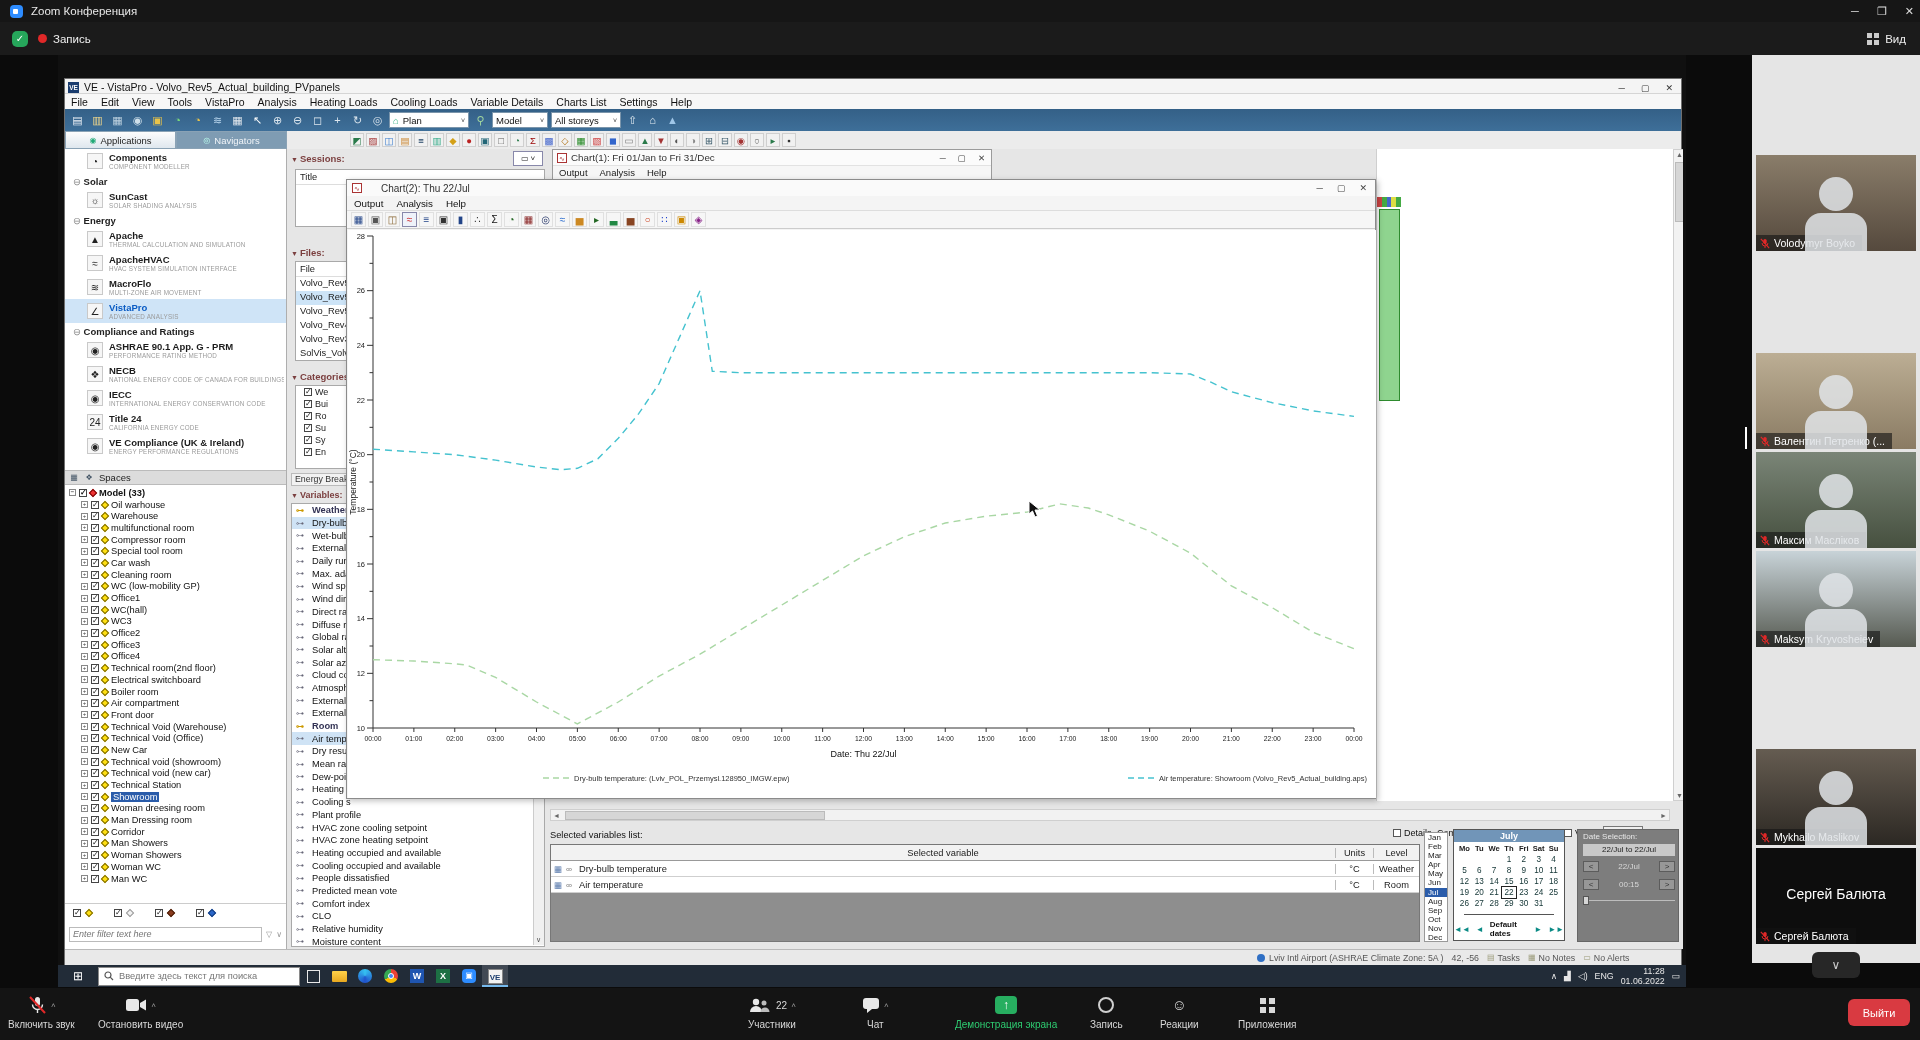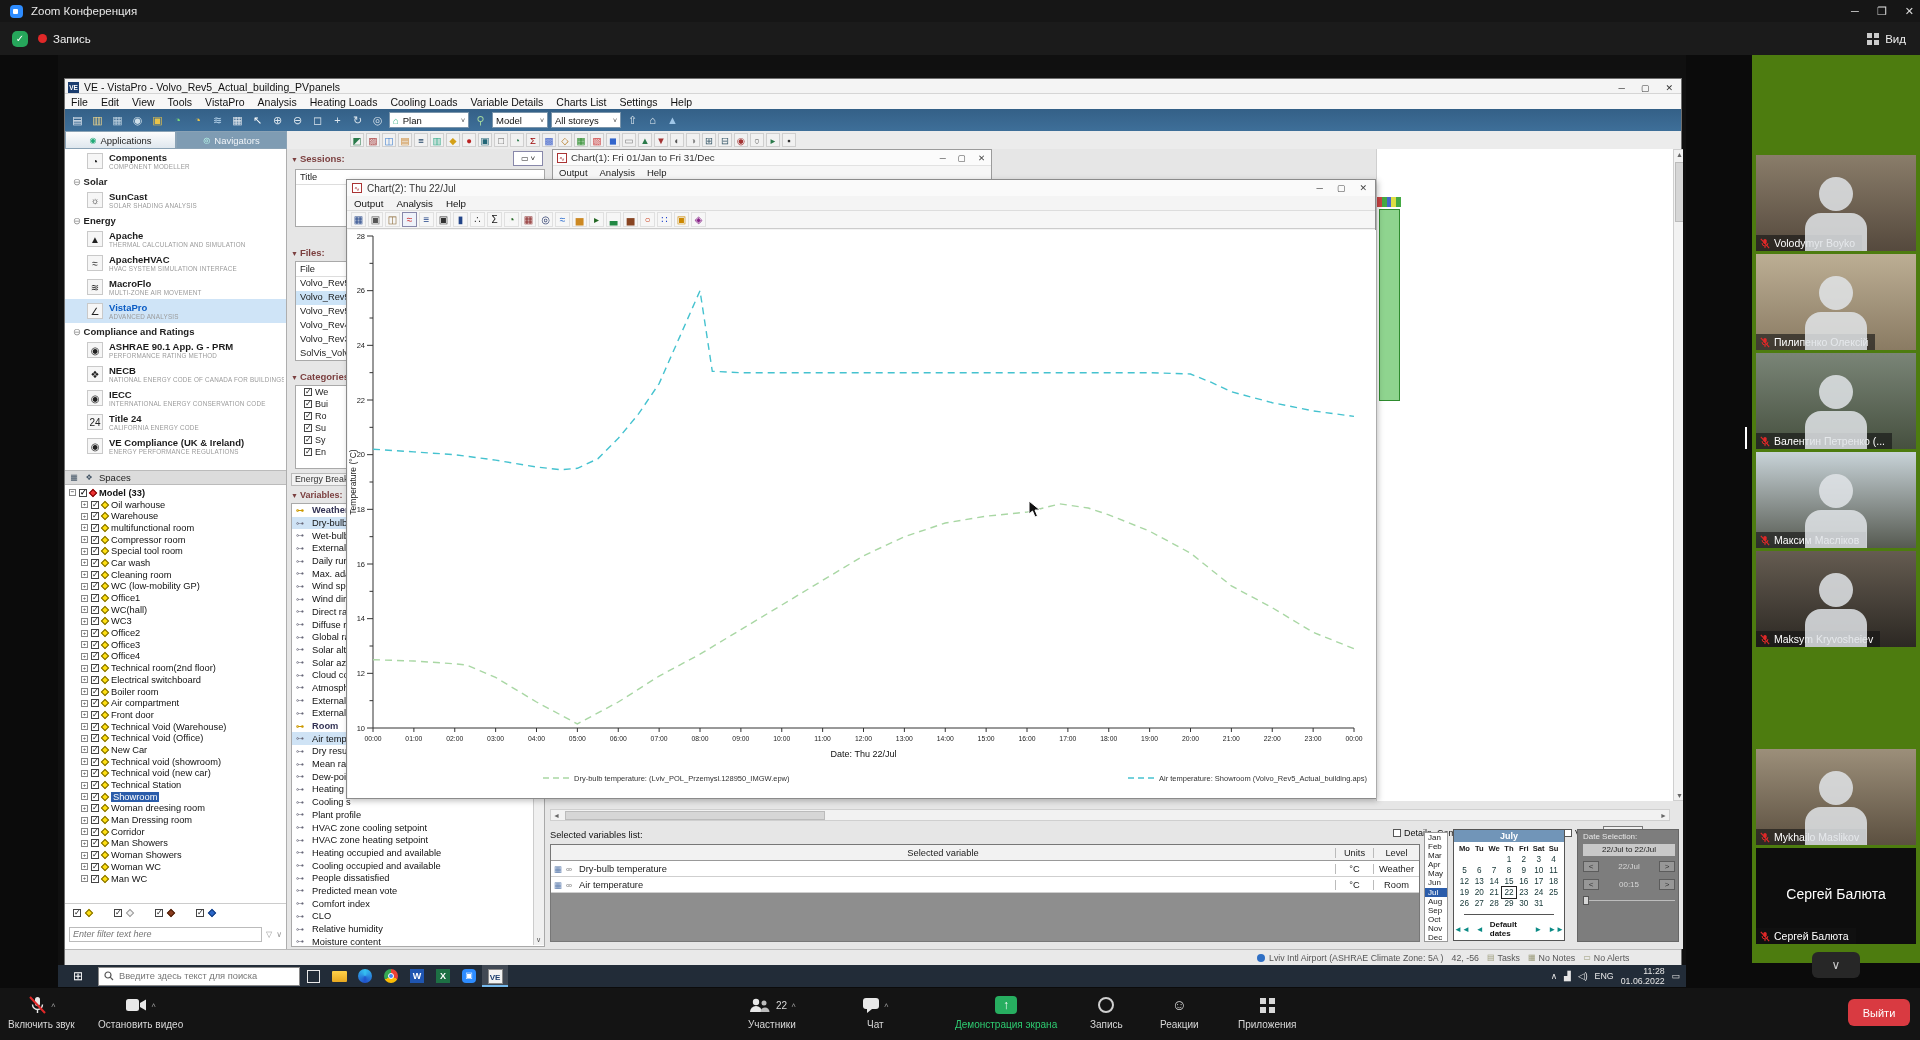--- a/index.html
+++ b/index.html
@@ -103,21 +103,21 @@
 #chart1 .ctl{margin-left:auto;display:flex;gap:12px;padding-right:6px;font-size:8.5px;color:#444}
 #chart1 .m{height:14px;display:flex;gap:12px;align-items:center;font-size:9.5px;padding-left:6px;color:#222;border-top:1px solid #e2e2e2}
 .cic{width:10px;height:10px;background:#fff;border:1px solid #a33;color:#a33;font-size:7px;line-height:9px;text-align:center}
 #canvas-r{left:1089px;top:0;width:297px;height:652px;background:#fff;border-left:1px solid #cfcfcf}
 #plan-grid{left:0px;top:48px;width:24px;height:10px;display:flex}
 #plan-grid i{flex:1;height:10px}
 #plan-rect{left:2px;top:60px;width:21px;height:192px;background:#8fd48f;border:1px solid #2e8b2e}
 
 
 #chart2{left:59px;top:30px;width:1030px;height:620px;background:#f4f4f4;border:1px solid #8b8b8b;box-shadow:2px 2px 6px rgba(0,0,0,.25);z-index:10}
-#c2-title{height:16px;display:flex;align-items:center;gap:5px;font-size:10px;color:#333;padding-left:5px;background:#fafafa}
+#c2-title{height:16px;display:flex;align-items:center;gap:19px;font-size:10px;color:#333;padding-left:5px;background:#fafafa}
 #c2-title .ctl{margin-left:auto;display:flex;gap:14px;padding-right:8px;font-size:9px;color:#444}
 #c2-menu{height:14px;display:flex;gap:13px;align-items:center;font-size:9.8px;color:#111;padding-left:7px}
 #c2-tools{height:19px;background:#f6f6f6;border-top:1px solid #ddd;border-bottom:1px solid #ccc;display:flex;align-items:center;gap:2px;padding-left:4px}
 #c2-tools .tbi{width:15px;height:15px;font-size:10px;line-height:14px;background:#f6f6f6;border:1px solid #e0e0e0}
 #c2-tools .tbi.selbox{border:1px solid #88a;background:#eef2fa}
 #c2-body{position:absolute;left:1px;top:50px;width:1028px;height:568px;background:#fff}
 
 
 #hscroll{left:263px;top:660px;width:1120px;height:12px;background:#f2f2f2;border:1px solid #cfcfcf;display:flex;align-items:center;justify-content:space-between;font-size:7px;color:#666;padding:0 2px}
 #hscroll .thumb{position:absolute;left:14px;top:1px;width:260px;height:9px;background:#d6d6d6;border:1px solid #bbb}
@@ -185,21 +185,21 @@
 .pcount{font-size:10px;color:#d8d8d8;margin-left:2px}
 .ring{width:16px;height:16px;border:2px solid #cfcfcf;border-radius:50%}
 .smile{font-size:15px;line-height:16px}
 .appgrid{width:15px;height:15px;background:
  linear-gradient(#d8d8d8,#d8d8d8) 0 0/6px 6px no-repeat,
  linear-gradient(#d8d8d8,#d8d8d8) 9px 0/6px 6px no-repeat,
  linear-gradient(#d8d8d8,#d8d8d8) 0 9px/6px 6px no-repeat,
  linear-gradient(#d8d8d8,#d8d8d8) 9px 9px/6px 6px no-repeat}
 
 
-#people{left:1752px;top:55px;width:168px;height:908px;background:#4d7c0f}
+#people{left:1752px;top:55px;width:168px;height:908px;background:#e5e5e5}
 .tile{position:absolute;left:4px;width:160px;height:96px;background:#333;overflow:hidden}
 .tile:before{content:"";position:absolute;left:50%;top:22px;width:34px;height:34px;margin-left:-17px;border-radius:50%;background:rgba(225,228,232,.85)}
 .tile:after{content:"";position:absolute;left:50%;top:58px;width:62px;height:40px;margin-left:-31px;border-radius:16px 16px 0 0;background:rgba(225,228,232,.85)}
 .tile:nth-of-type(1){background:linear-gradient(180deg,#8a7d6a,#55493d)}
 .tile:nth-of-type(2){background:linear-gradient(180deg,#bcae94,#8a7b63)}
 .tile:nth-of-type(3){background:linear-gradient(180deg,#7a8577,#46503f)}
 .tile:nth-of-type(4){background:linear-gradient(180deg,#c8d3d8,#565a51)}
 .tile:nth-of-type(5){background:linear-gradient(180deg,#655c51,#2c2823)}
 .tile:nth-of-type(6){background:linear-gradient(180deg,#9c8f7a,#5c5040)}
 .tile:nth-of-type(7){background:linear-gradient(180deg,#cfd6da,#6f6e66)}
@@ -1393,32 +1393,20 @@
         <svg width="10" height="11" viewBox="0 0 12 13">
           <rect x="4" y="1" width="4" height="6" rx="2" fill="#e02828"></rect>
           <path d="M2.5 6 a3.5 3.5 0 0 0 7 0" fill="none" stroke="#e02828" stroke-width="1.2"></path>
           <line x1="6" y1="9.5" x2="6" y2="12" stroke="#e02828" stroke-width="1.2"></line>
           <line x1="1" y1="1" x2="11" y2="12" stroke="#e02828" stroke-width="1.4"></line>
         </svg>
         <span>Volodymyr Boyko</span>
       </div>
     </div>
 
-    <div class="tile" style="top: 199px;">
-
-      <div class="name-tag">
-        <svg width="10" height="11" viewBox="0 0 12 13">
-          <rect x="4" y="1" width="4" height="6" rx="2" fill="#e02828"></rect>
-          <path d="M2.5 6 a3.5 3.5 0 0 0 7 0" fill="none" stroke="#e02828" stroke-width="1.2"></path>
-          <line x1="6" y1="9.5" x2="6" y2="12" stroke="#e02828" stroke-width="1.2"></line>
-          <line x1="1" y1="1" x2="11" y2="12" stroke="#e02828" stroke-width="1.4"></line>
-        </svg>
-        <span>Пилипенко Олексій</span>
-      </div>
-    </div>
 
     <div class="tile" style="top: 298px;">
 
       <div class="name-tag">
         <svg width="10" height="11" viewBox="0 0 12 13">
           <rect x="4" y="1" width="4" height="6" rx="2" fill="#e02828"></rect>
           <path d="M2.5 6 a3.5 3.5 0 0 0 7 0" fill="none" stroke="#e02828" stroke-width="1.2"></path>
           <line x1="6" y1="9.5" x2="6" y2="12" stroke="#e02828" stroke-width="1.2"></line>
           <line x1="1" y1="1" x2="11" y2="12" stroke="#e02828" stroke-width="1.4"></line>
         </svg>

